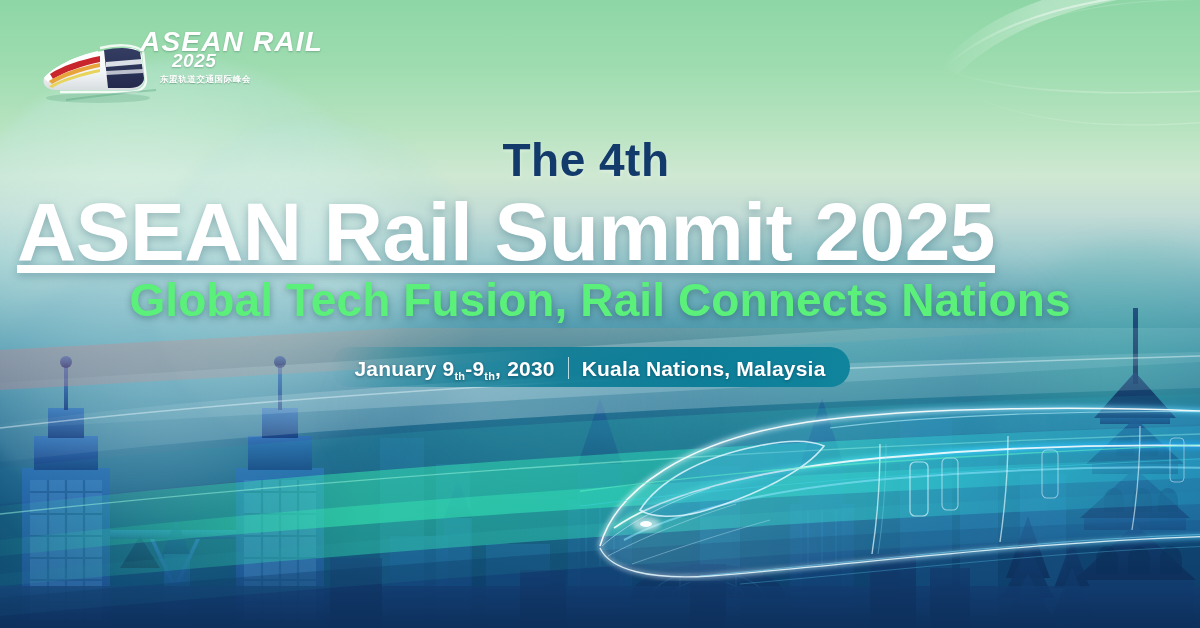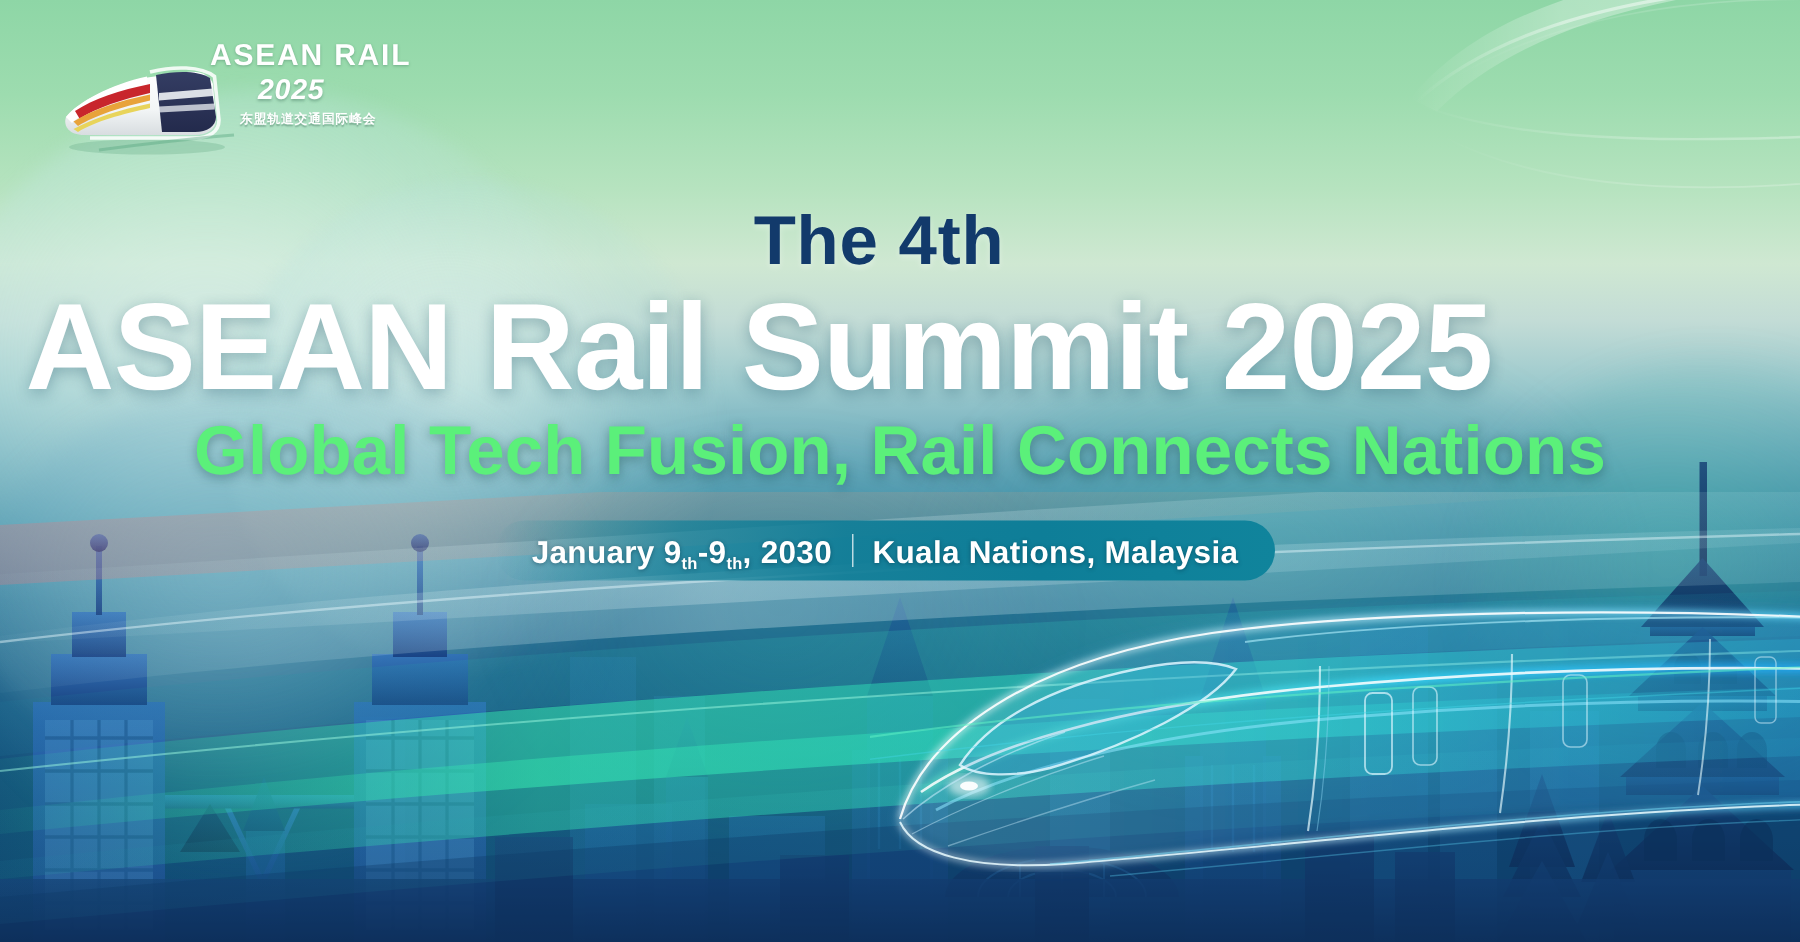--- a/index.html
+++ b/index.html
@@ -56,21 +56,21 @@
   .streaks{position:absolute;left:0;bottom:0;width:1200px;height:300px;pointer-events:none;}
 
   
   .train-wire{position:absolute;right:-20px;bottom:-10px;width:640px;height:260px;pointer-events:none;}
 
   
   #logo{position:absolute;left:36px;top:22px;width:240px;height:92px;}
   #logo svg{position:absolute;left:0;top:0;}
   .logo-word{
     position:absolute;left:104px;top:4px;
-    font-size:20px;font-weight:700;letter-spacing:1.2px;
+    font-size:28px;font-weight:700;font-style:italic;letter-spacing:1.2px;
     color:#ffffff;white-space:nowrap;
     text-shadow:0 1px 2px rgba(40,90,70,.35);
   }
   .logo-year{
     position:absolute;left:136px;top:28px;
     font-size:19px;font-weight:700;font-style:italic;letter-spacing:.5px;
     color:#ffffff;
     text-shadow:0 1px 2px rgba(40,90,70,.35);
   }
   .logo-cn{
@@ -87,20 +87,21 @@
     position:absolute;left:0;top:133px;width:1172px;
     font-size:46px;font-weight:700;letter-spacing:.5px;
     color:#123a6b;
     text-shadow:0 2px 4px rgba(255,255,255,.35);
   }
   .maintitle{
     position:absolute;left:0;top:185px;width:1012px;
     font-size:82px;font-weight:700;letter-spacing:-.5px;
     color:#ffffff;
     text-shadow:0 3px 10px rgba(16,70,95,.33);
+    text-decoration:underline;
   }
   .subtitle{
     position:absolute;left:0;top:273px;width:1200px;
     font-size:46px;font-weight:700;letter-spacing:.1px;
     color:#5bf07a;
     text-shadow:0 2px 7px rgba(10,60,60,.40);
   }
 
   
   #pill{

